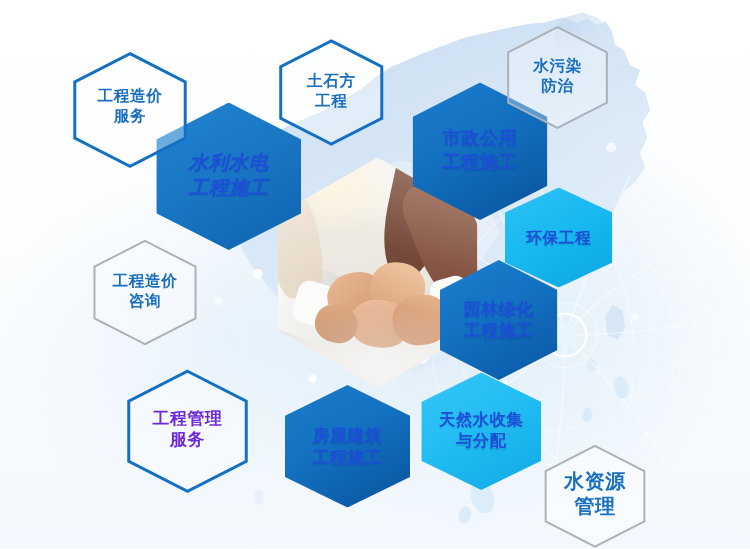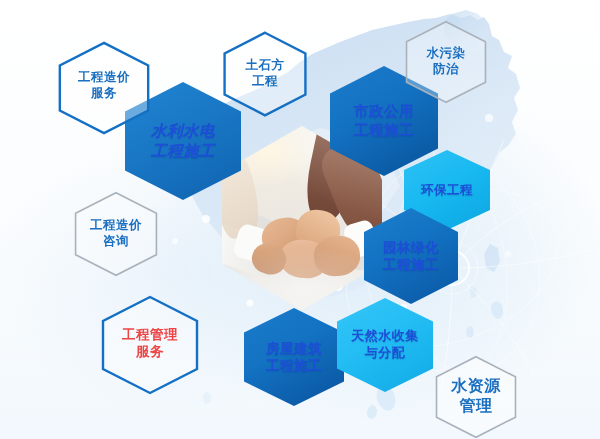--- a/index.html
+++ b/index.html
@@ -111,24 +111,24 @@
   }
 
   
   #hex-cost-service      { left: 57px;  top: 41px;  width: 94px;  height: 88px;  font-size: 12.5px; }
   #hex-earthwork         { left: 222px; top: 31px;  width: 86px;  height: 84px;  font-size: 12.5px; }
   #hex-water-pollution   { left: 404px; top: 20px;  width: 84px;  height: 82px;  font-size: 12.5px; }
   #hex-hydro-power       { left: 125px; top: 82px;  width: 116px; height: 118px; font-size: 15.5px; font-style: italic; }
   #hex-municipal         { left: 330px; top: 66px;  width: 108px; height: 110px; font-size: 14.5px; }
   #hex-enviro            { left: 404px; top: 150px; width: 86px;  height: 80px;  font-size: 12.5px; }
   #hex-cost-consult      { left: 73px;  top: 191px; width: 86px;  height: 84px;  font-size: 12.5px; }
-  #hex-landscape         { left: 364px; top: 208px; width: 94px;  height: 96px;  font-size: 13.5px; }
+  #hex-landscape         { left: 352px; top: 208px; width: 94px;  height: 96px;  font-size: 13.5px; }
   #hex-flood             { left: 170px; top: 236px; width: 88px;  height: 84px;  font-size: 12.5px; }
   #hex-mgmt-service      { left: 100px; top: 295px; width: 100px; height: 96px;  font-size: 13.5px; }
-  #hex-building          { left: 228px; top: 308px; width: 100px; height: 98px;  font-size: 13.5px; margin-left: 16px; }
+  #hex-building          { left: 228px; top: 308px; width: 100px; height: 98px;  font-size: 13.5px; }
   #hex-natural-water     { left: 337px; top: 298px; width: 96px;  height: 94px;  font-size: 13px; }
   #hex-water-resource    { left: 434px; top: 355px; width: 84px;  height: 82px;  font-size: 16px; }
 </style>
 </head>
 <body>
 
 <div id="stage">
 
   <div id="bg-wash" class="bg-layer"></div>
 
@@ -312,21 +312,21 @@
       <span class="hex-line">园林绿化</span>
       <span class="hex-line">工程施工</span>
     </div>
   </div>
 
 
   <div class="hex outline" id="hex-mgmt-service">
     <svg class="plate-outline" viewBox="0 0 100 100" preserveAspectRatio="none">
       <polygon points="50,2 97,26 97,74 50,98 3,74 3,26" fill="rgba(255,255,255,0.38)" stroke="#1470c4" stroke-width="2.4" vector-effect="non-scaling-stroke"></polygon>
     </svg>
-    <div class="hex-text" style="color:#ef4444">
+    <div class="hex-text" style="color:#6d28d9">
       <span class="hex-line">工程管理</span>
       <span class="hex-line">服务</span>
     </div>
   </div>
 
   <div class="hex filled" id="hex-building">
     <div class="plate" style="background:linear-gradient(150deg,#1b7ccb 0%,#1372c2 42%,#09539d 100%);"></div>
     <div class="hex-text">
       <span class="hex-line">房屋建筑</span>
       <span class="hex-line">工程施工</span>

